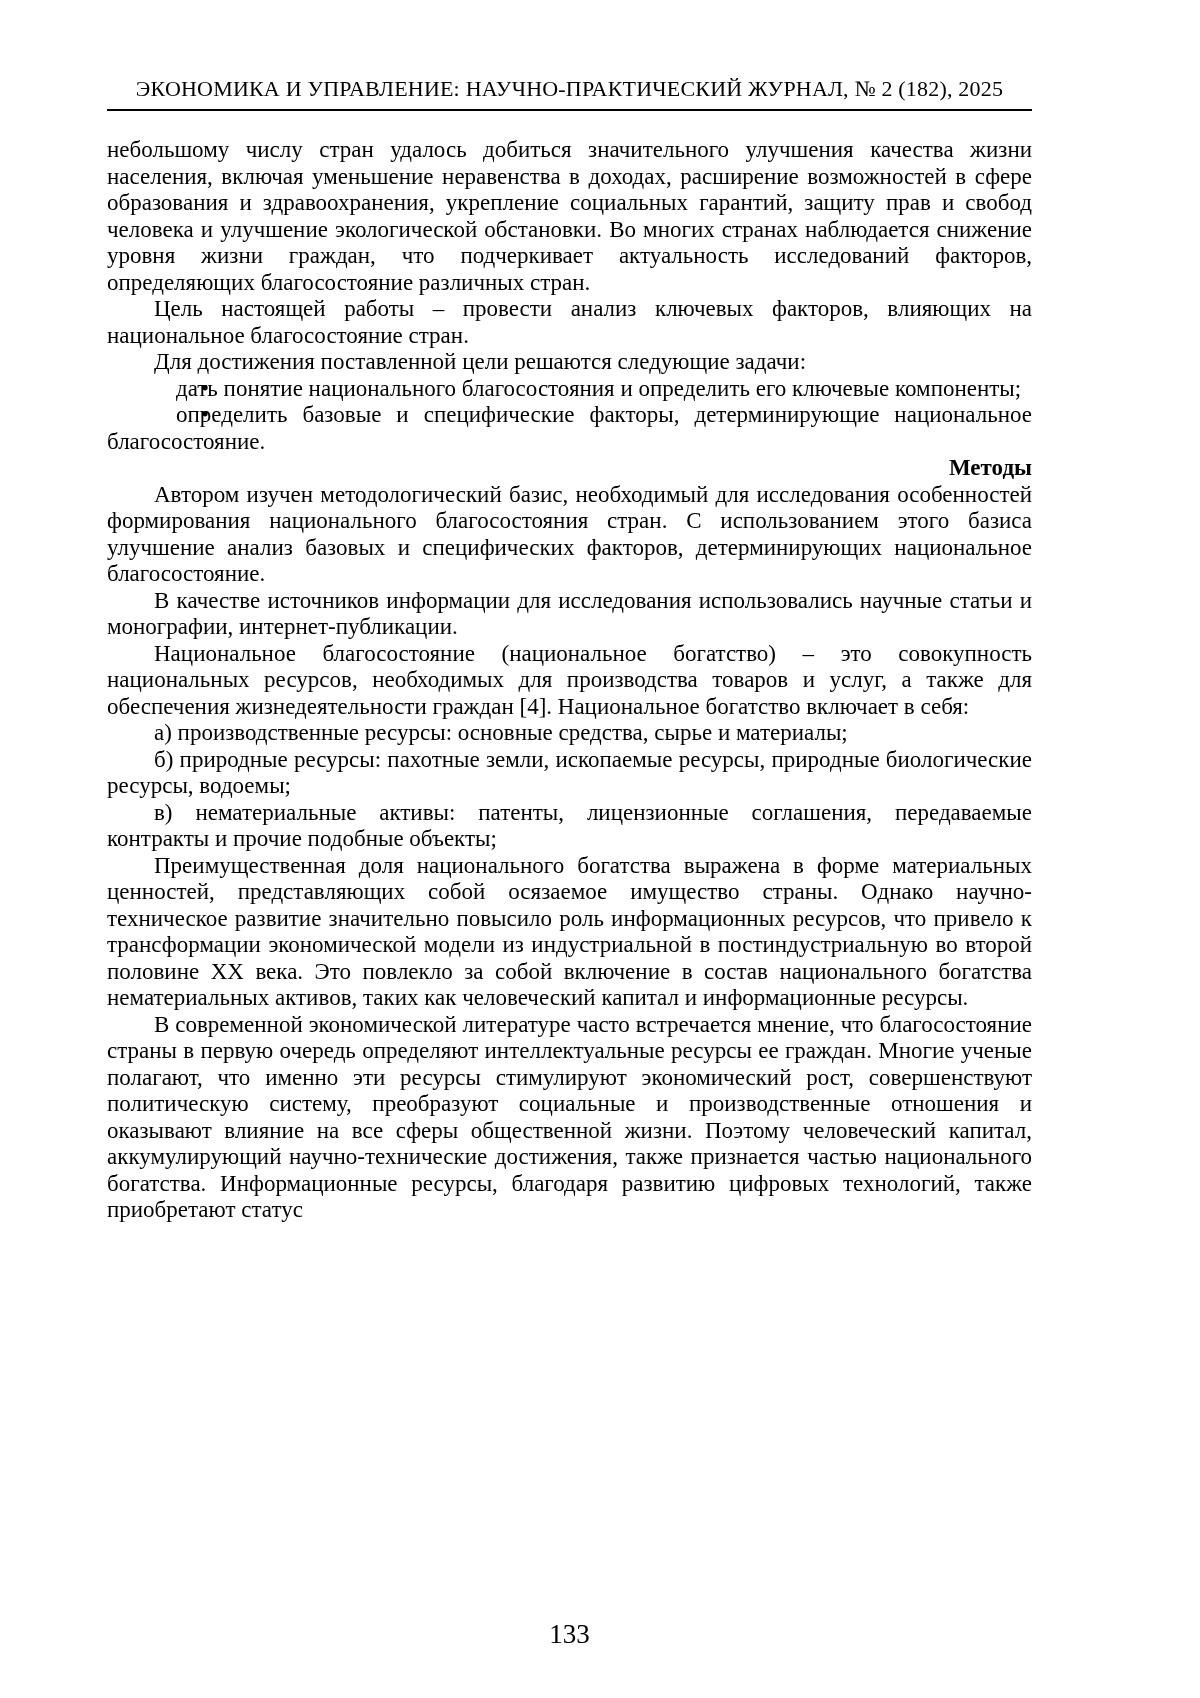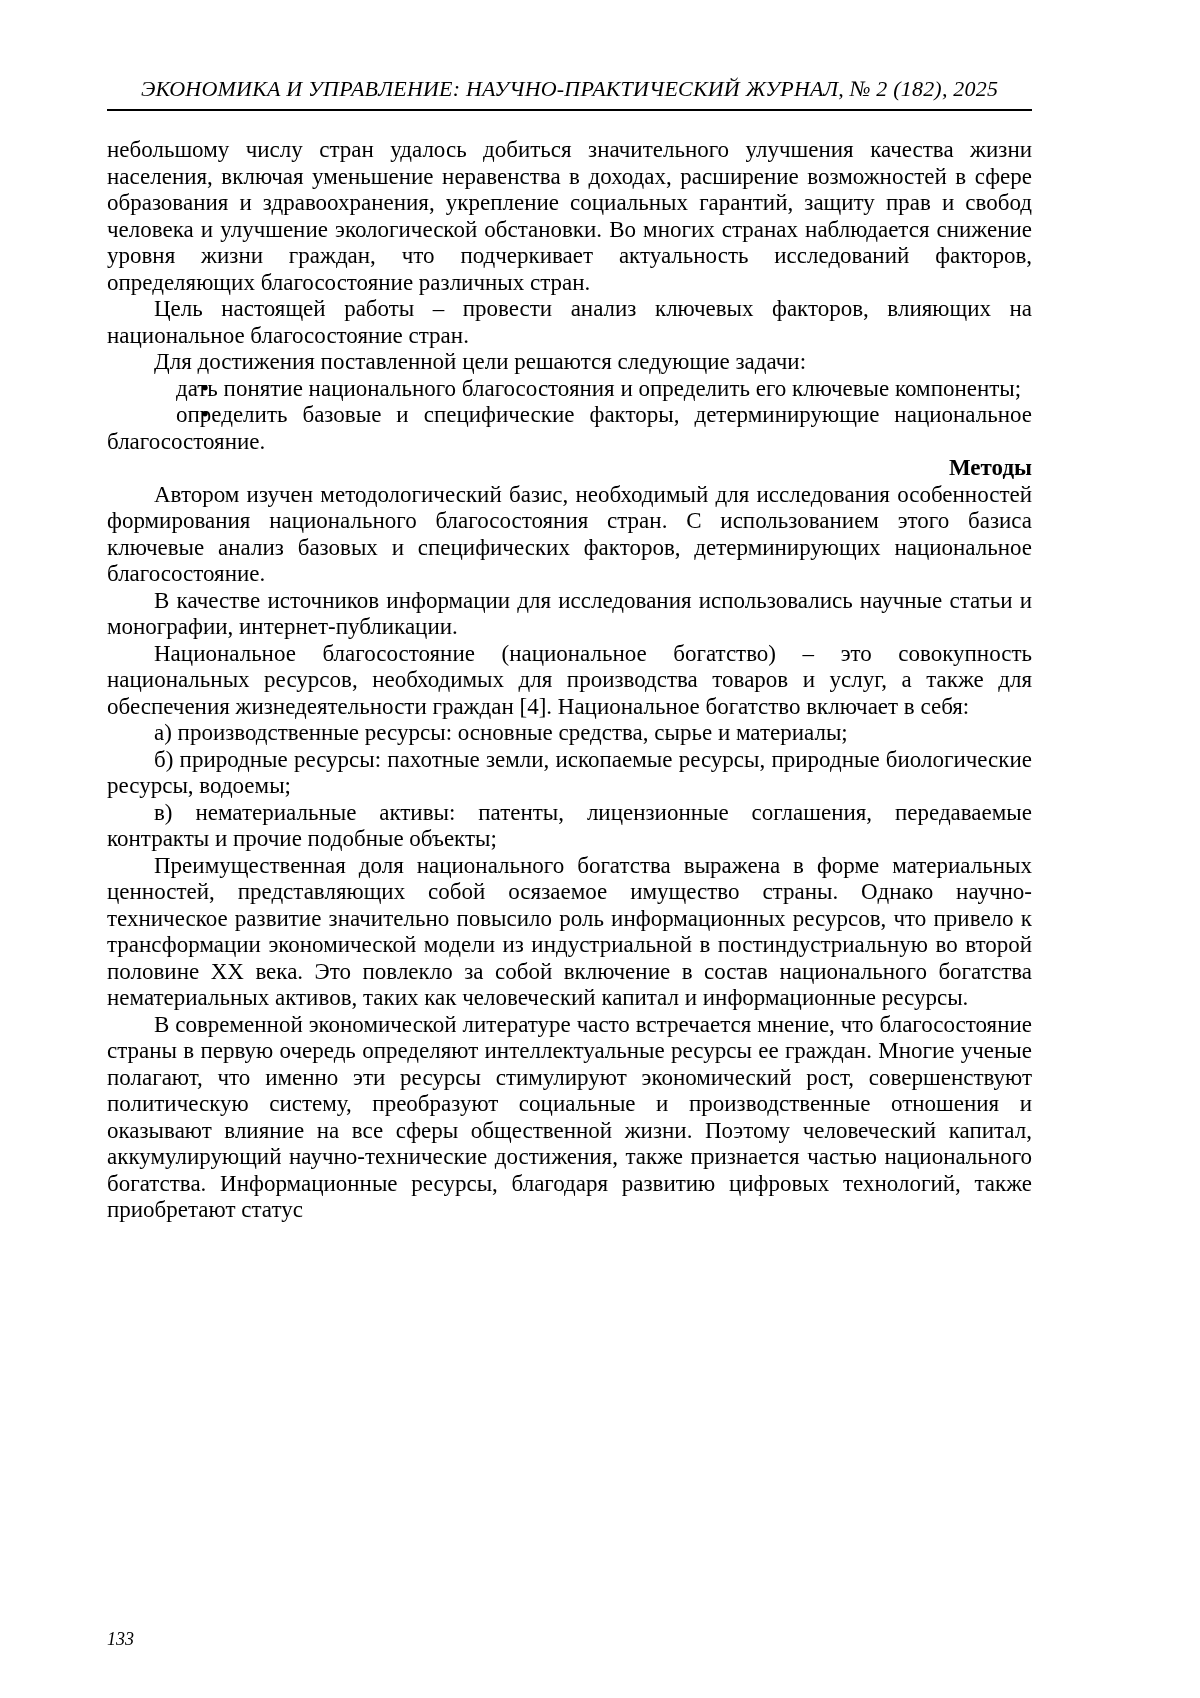--- a/index.html
+++ b/index.html
@@ -14,21 +14,20 @@
     margin: 0 auto;
     background: #ffffff;
     box-sizing: border-box;
     padding: 76px 168px 0 107px;
     font-family: "Liberation Serif", "DejaVu Serif", serif;
     color: #000000;
     overflow: hidden;
   }
   .running-head {
     text-align: center;
-    font-style: italic;
     font-size: 22px;
     line-height: 26px;
     white-space: nowrap;
     letter-spacing: 0.2px;
   }
   .head-rule {
     border: 0;
     border-top: 2px solid #000000;
     margin: 7px 0 0 0;
   }
@@ -53,22 +52,22 @@
     margin: 0;
     text-align: right;
     font-weight: bold;
     text-indent: 0;
   }
   .page-number {
     position: absolute;
     left: 107px;
     width: 925px;
     bottom: 48px;
-    font-size: 18px;
-    font-style: italic;
+    text-align: center;
+    font-size: 27px;
   }
 </style>
 </head>
 <body>
 
 <div class="page">
 
   <div class="running-head">ЭКОНОМИКА И УПРАВЛЕНИЕ: НАУЧНО-ПРАКТИЧЕСКИЙ ЖУРНАЛ, № 2 (182), 2025</div>
   <hr class="head-rule">
 
@@ -81,21 +80,21 @@
     <p class="para indent">Для достижения поставленной цели решаются следующие задачи:</p>
 
     <p class="para indent bullet"><span class="bullet-marker">•</span><span>дать понятие национального благосостояния и определить его ключевые компоненты;</span></p>
 
 
     <p class="para indent bullet"><span class="bullet-marker">•</span><span>определить базовые и специфические факторы, детерминирующие национальное благосостояние.</span></p>
 
     <p class="para heading">Методы</p>
 
 
-    <p class="para indent">Автором изучен методологический базис, необходимый для исследования особенностей формирования национального благосостояния стран. С использованием этого базиса ключевые анализ базовых и специфических факторов, детерминирующих национальное благосостояние.</p>
+    <p class="para indent">Автором изучен методологический базис, необходимый для исследования особенностей формирования национального благосостояния стран. С использованием этого базиса улучшение анализ базовых и специфических факторов, детерминирующих национальное благосостояние.</p>
 
     <p class="para indent">В качестве источников информации для исследования использовались научные статьи и монографии, интернет-публикации.</p>
 
 
 
     <p class="para indent">Национальное благосостояние (национальное богатство) – это совокупность национальных ресурсов, необходимых для производства товаров и услуг, а также для обеспечения жизнедеятельности граждан [4]. Национальное богатство включает в себя:</p>
 
     <p class="para indent">а) производственные ресурсы: основные средства, сырье и материалы;</p>
 
     <p class="para indent">б) природные ресурсы: пахотные земли, ископаемые ресурсы, природные биологические ресурсы, водоемы;</p>

